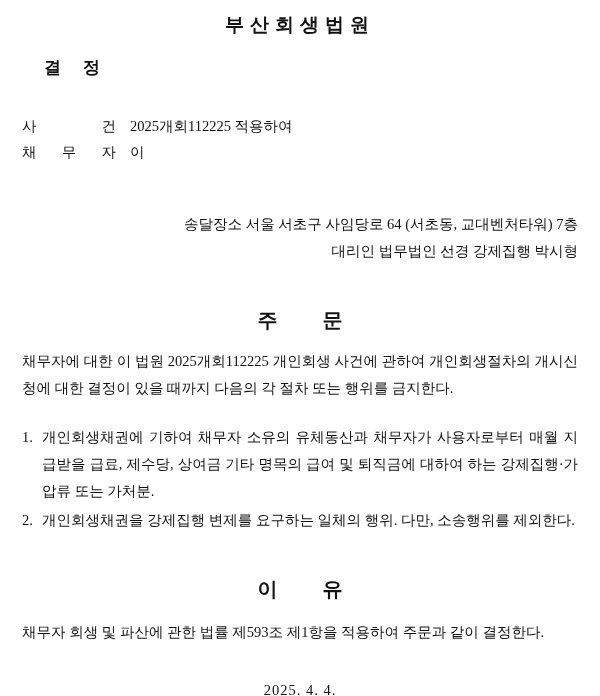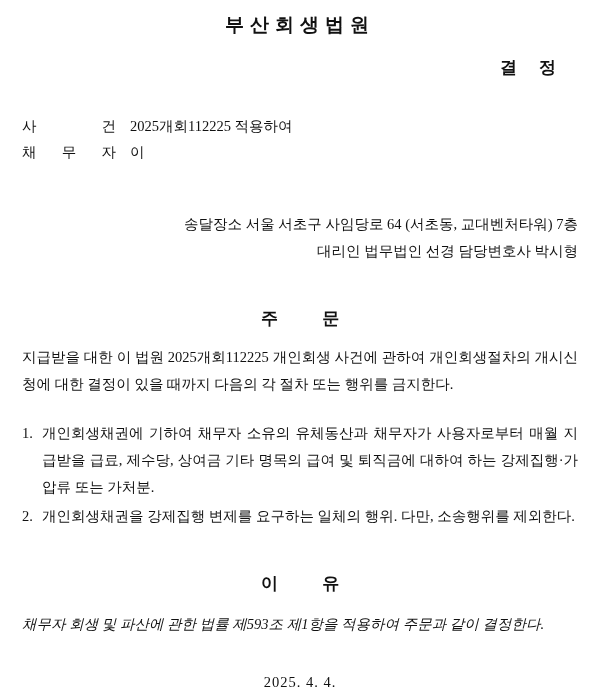--- a/index.html
+++ b/index.html
@@ -25,21 +25,21 @@
   
   .court-title {
     text-align: center;
     font-size: 19px;
     font-weight: bold;
     letter-spacing: 6px;
     margin-top: 12px;
     margin-bottom: 16px;
   }
   .doc-type {
-    text-align: right;
+    text-align: left;
     font-size: 17px;
     font-weight: bold;
     letter-spacing: 22px;
     margin-top: 18px;
     text-indent: 22px;
   }
 
   
   .meta {
     margin-top: 34px;
@@ -71,21 +71,21 @@
     margin-left: 140px;
     font-size: 14.5px;
     line-height: 27px;
     text-align: right;
   }
   .address-line { white-space: nowrap; }
 
   
   .section-head {
     text-align: center;
-    font-size: 17px;
+    font-size: 20px;
     font-weight: bold;
     letter-spacing: 20px;
     text-indent: 20px;
     margin-top: 42px;
     margin-bottom: 14px;
   }
 
   
   .para {
     font-size: 14.5px;
@@ -108,21 +108,20 @@
     flex: 0 0 20px;
     width: 20px;
   }
   .list-text {
     flex: 1 1 auto;
     text-align: justify;
   }
 
   .reason-para {
     margin-top: 16px;
-    font-style: italic;
   }
 
   .date-line {
     text-align: center;
     font-size: 14.5px;
     letter-spacing: 1px;
     margin-top: 36px;
   }
 </style>
 </head>
@@ -150,26 +149,26 @@
         <span>무</span>
         <span>자</span>
       </div>
       <div class="meta-value">이</div>
     </div>
 
   </div>
 
   <div class="address-block">
     <div class="address-line">송달장소  서울 서초구 사임당로 64 (서초동, 교대벤처타워) 7층</div>
-    <div class="address-line">대리인 법무법인 선경 담당변호사 박시형</div>
+    <div class="address-line">대리인 법무법인 선경 강제집행 박시형</div>
   </div>
 
   <div class="section">
     <div class="section-head">주 문</div>
-    <p class="para">지급받을 대한 이 법원 2025개회112225 개인회생 사건에 관하여 개인회생절차의 개시신청에 대한 결정이 있을 때까지 다음의 각 절차 또는 행위를 금지한다.</p>
+    <p class="para">채무자에 대한 이 법원 2025개회112225 개인회생 사건에 관하여 개인회생절차의 개시신청에 대한 결정이 있을 때까지 다음의 각 절차 또는 행위를 금지한다.</p>
 
     <div class="list">
       <div class="list-item">
         <div class="list-num">1.</div>
         <div class="list-text">개인회생채권에 기하여 채무자 소유의 유체동산과 채무자가 사용자로부터 매월 지급받을 급료, 제수당, 상여금 기타 명목의 급여 및 퇴직금에 대하여 하는 강제집행·가압류 또는 가처분.</div>
       </div>
       <div class="list-item">
         <div class="list-num">2.</div>
         <div class="list-text">개인회생채권을 강제집행 변제를 요구하는 일체의 행위. 다만, 소송행위를 제외한다.</div>
       </div>

